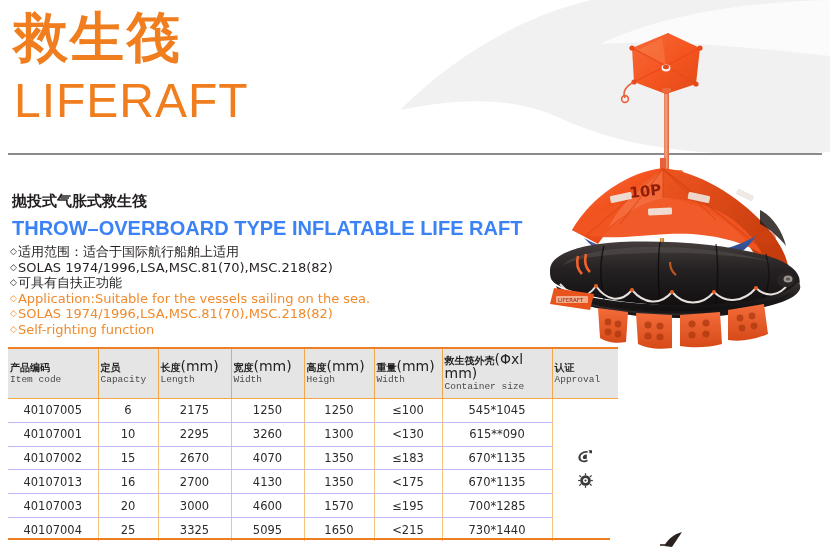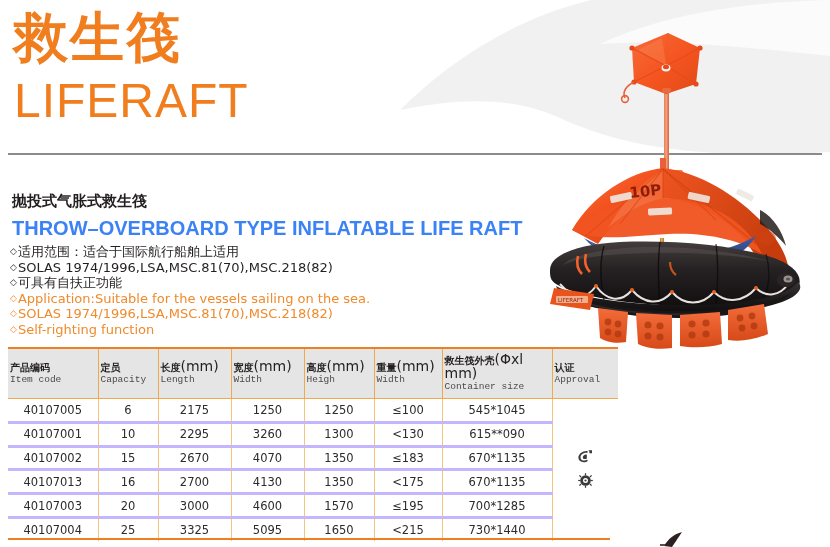--- a/index.html
+++ b/index.html
@@ -141,21 +141,21 @@
     display: block;
     font-size: 9.5px;
     line-height: 12px;
     color: #4a4a4a;
     font-family: Liberation Mono, monospace;
   }
 
   .spec-table tbody td {
     border-left: 1px solid #F6C37A;
     border-right: 1px solid #F6C37A;
-    border-bottom: 3px solid #c4b5fd;
+    border-bottom: 1px solid #c4b5fd;
     height: 23.8px;
     text-align: center;
     font-size: 11.5px;
     color: #2b2b2b;
     font-family: "DejaVu Sans", sans-serif;
     padding: 0 2px;
   }
   .spec-table tbody td:first-child { border-left: none; }
   .spec-table tbody td.approval-cell {
     border-right: none;

